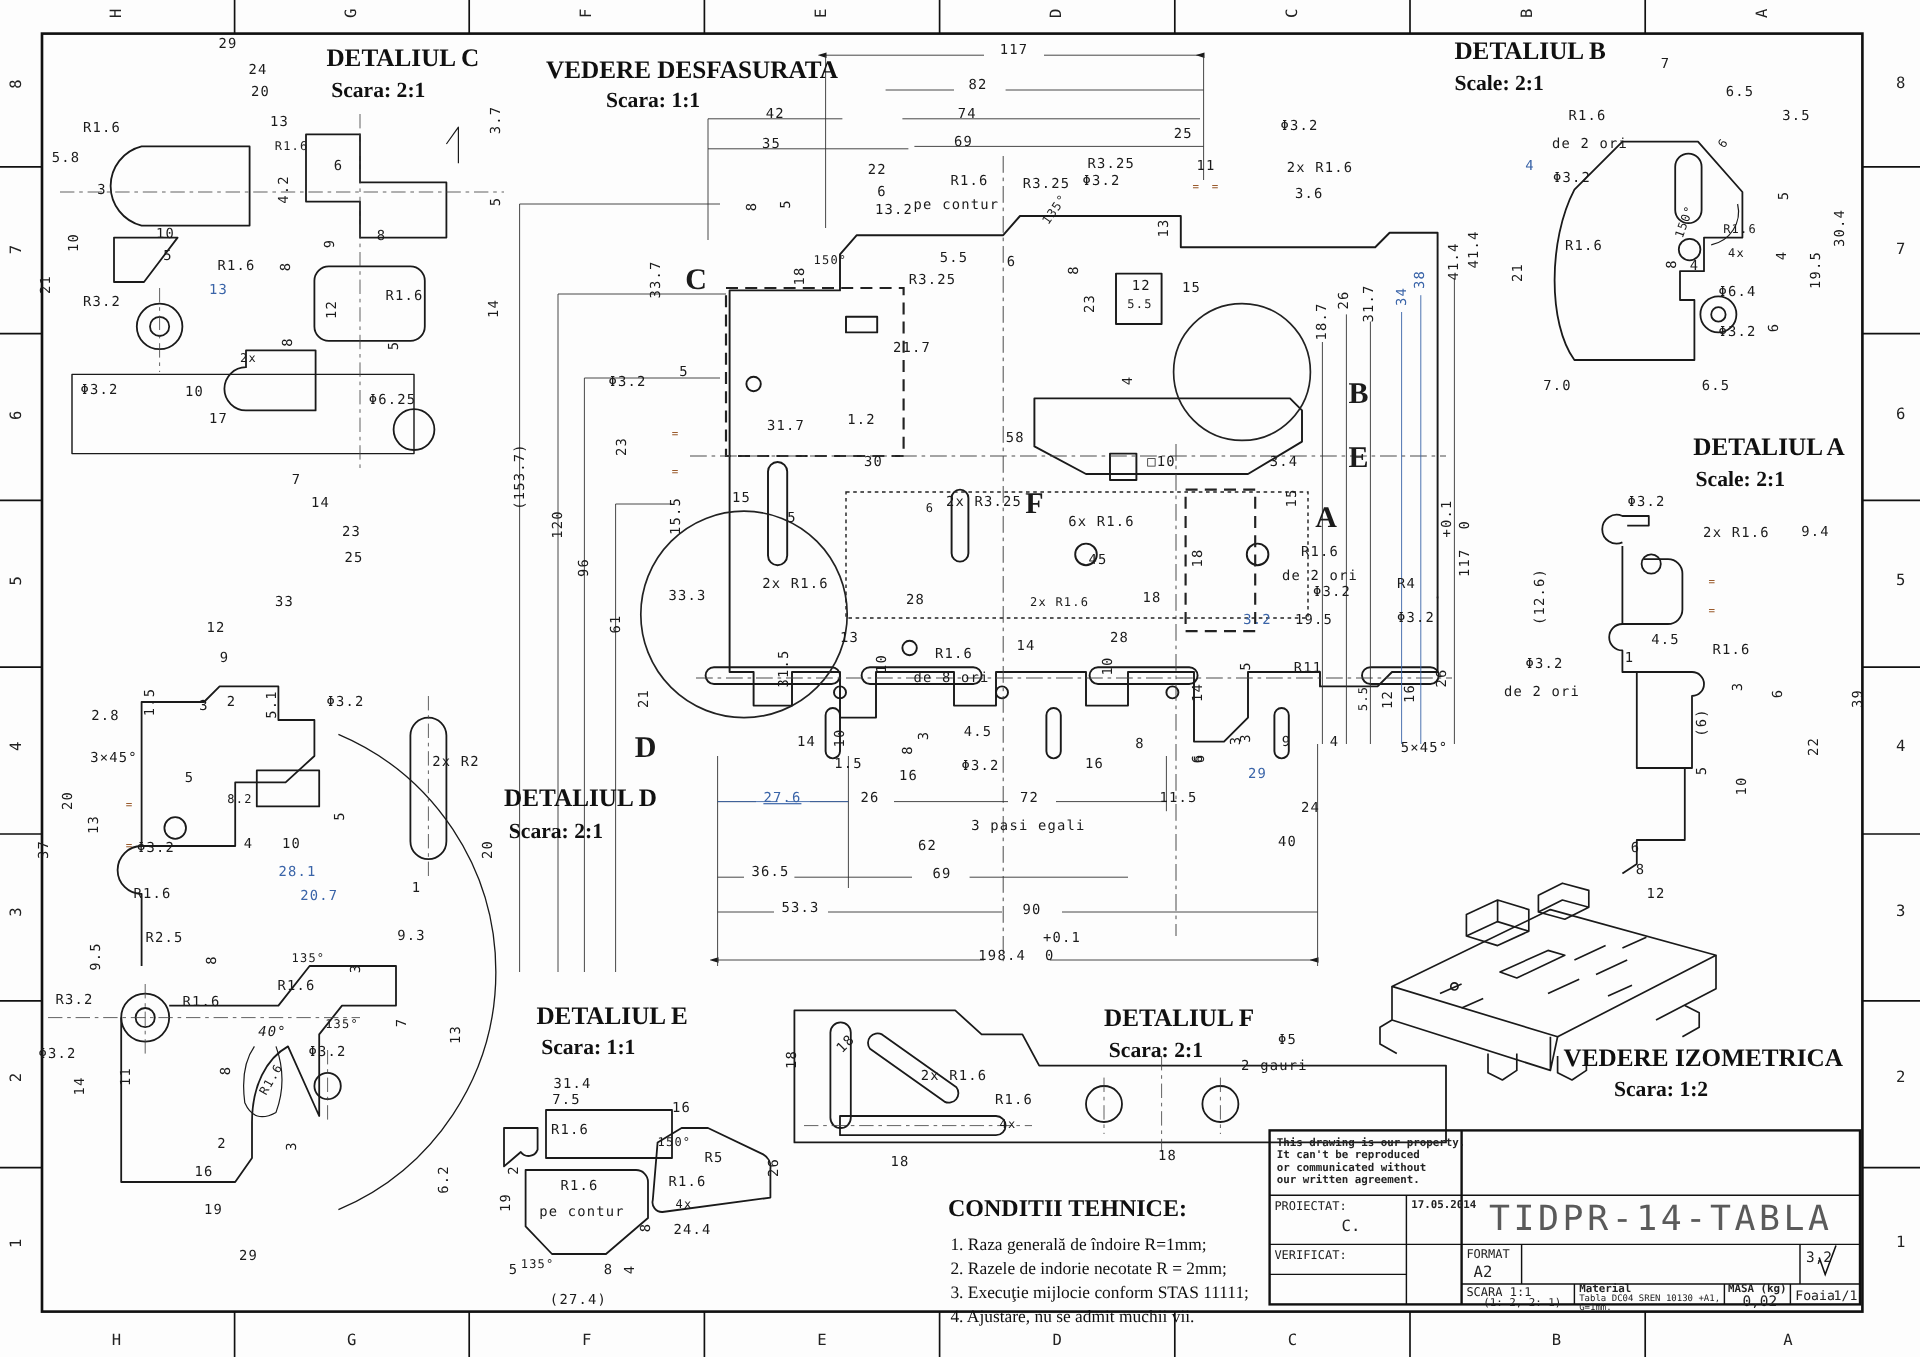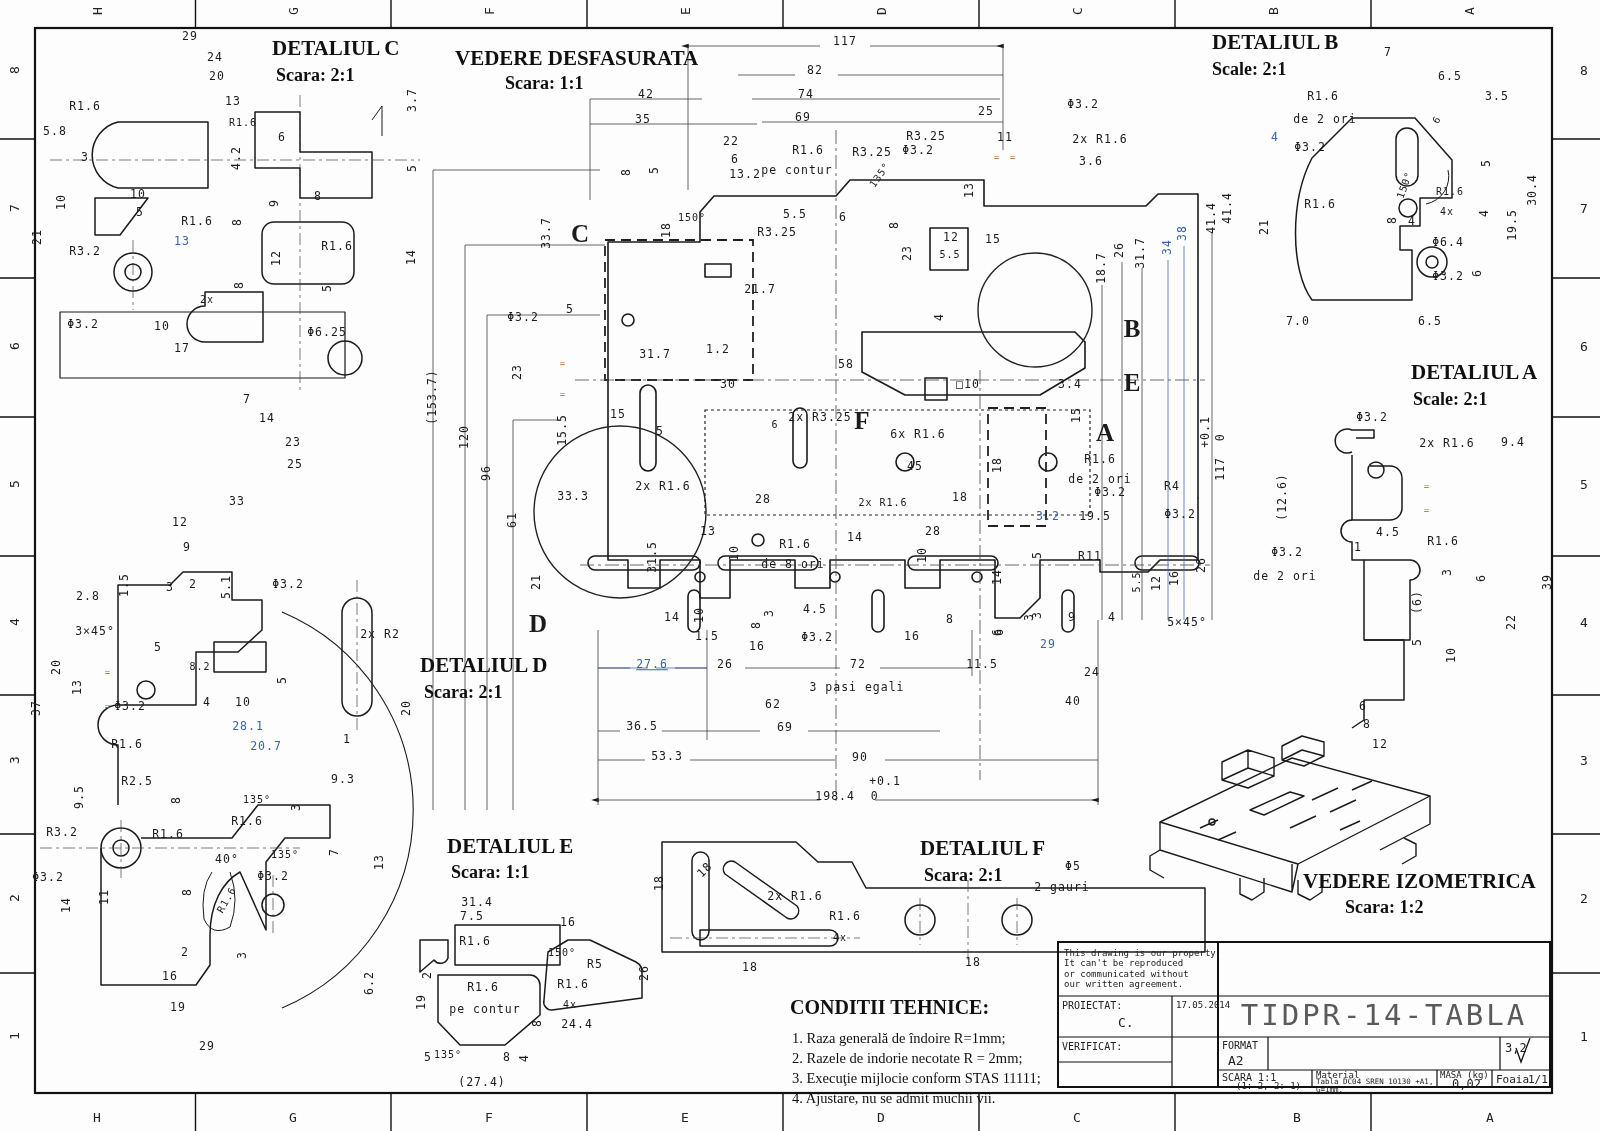--- a/index.html
+++ b/index.html
@@ -14,21 +14,21 @@
   .lbl.marker{font-family:"Liberation Serif",serif;font-weight:bold;font-size:25px;letter-spacing:0;}
   .lbl.zone{font-size:13px;color:#222;letter-spacing:0;}
   .vtitle{position:absolute;font-family:"Liberation Serif",serif;font-weight:bold;
           font-size:21px;color:#101010;white-space:nowrap;line-height:1;}
   .vscale{position:absolute;font-family:"Liberation Serif",serif;font-weight:bold;
           font-size:18px;color:#101010;white-space:nowrap;line-height:1;}
   .cond-head{position:absolute;font-family:"Liberation Serif",serif;font-weight:bold;
              font-size:20px;color:#101010;}
   .cond-item{position:absolute;font-family:"Liberation Serif",serif;font-size:14.5px;color:#101010;white-space:nowrap;}
   .tb{position:absolute;color:#222;line-height:1.15;}
-  .tb.small{font-size:9px;}
+  .tb.small{font-size:9px;font-weight:bold;}
   .watermark{position:absolute;left:265px;top:678px;width:760px;text-align:center;
              font-family:"Liberation Serif",serif;font-weight:bold;font-size:40px;
              color:rgba(160,160,160,0.45);letter-spacing:2px;pointer-events:none;}
   .part-title{position:absolute;left:1222px;top:998px;width:324px;height:38px;
               text-align:center;font-size:29px;color:#5a5a5a;letter-spacing:3px;
               font-family:"DejaVu Sans Mono",monospace;}
 </style>
 </head>
 <body>
 
@@ -485,21 +485,21 @@
       <span class="lbl" style="left: 257px; top: 800px; font-size: 10px;">135°</span>
       <span class="lbl brown" style="left: 108px; top: 672px; font-size: 9px;">=</span>
       <span class="lbl brown" style="left: 108px; top: 706px; font-size: 9px;">=</span>
       <span class="lbl" style="left: 335px; top: 852px; transform: translate(-50%, -50%) rotate(-90deg);">7</span>
       <span class="lbl" style="left: 380px; top: 862px; transform: translate(-50%, -50%) rotate(-90deg);">13</span>
       <span class="lbl" style="left: 62px; top: 833px;">R3.2</span>
       <span class="lbl" style="left: 168px; top: 835px;">R1.6</span>
       <span class="lbl" style="left: 247px; top: 822px;">R1.6</span>
       <span class="lbl" style="left: 297px; top: 807px; transform: translate(-50%, -50%) rotate(-90deg);">3</span>
       <span class="lbl" style="left: 285px; top: 855px; font-size: 10px;">135°</span>
-      <span class="lbl" style="left: 227px; top: 860px;">40°</span>
+      <span class="lbl" style="left: 227px; top: 860px; font-style: italic;">40°</span>
       <span class="lbl" style="left: 48px; top: 878px;">Φ3.2</span>
       <span class="lbl" style="left: 67px; top: 905px; transform: translate(-50%, -50%) rotate(-90deg);">14</span>
       <span class="lbl" style="left: 105px; top: 897px; transform: translate(-50%, -50%) rotate(-90deg);">11</span>
       <span class="lbl" style="left: 188px; top: 892px; transform: translate(-50%, -50%) rotate(-90deg);">8</span>
       <span class="lbl" style="left: 227px; top: 900px; font-size: 10px; transform: translate(-50%, -50%) rotate(-60deg);">R1.6</span>
       <span class="lbl" style="left: 273px; top: 877px;">Φ3.2</span>
       <span class="lbl" style="left: 185px; top: 953px;">2</span>
       <span class="lbl" style="left: 243px; top: 955px; transform: translate(-50%, -50%) rotate(-90deg);">3</span>
       <span class="lbl" style="left: 170px; top: 977px;">16</span>
       <span class="lbl" style="left: 178px; top: 1008px;">19</span>

